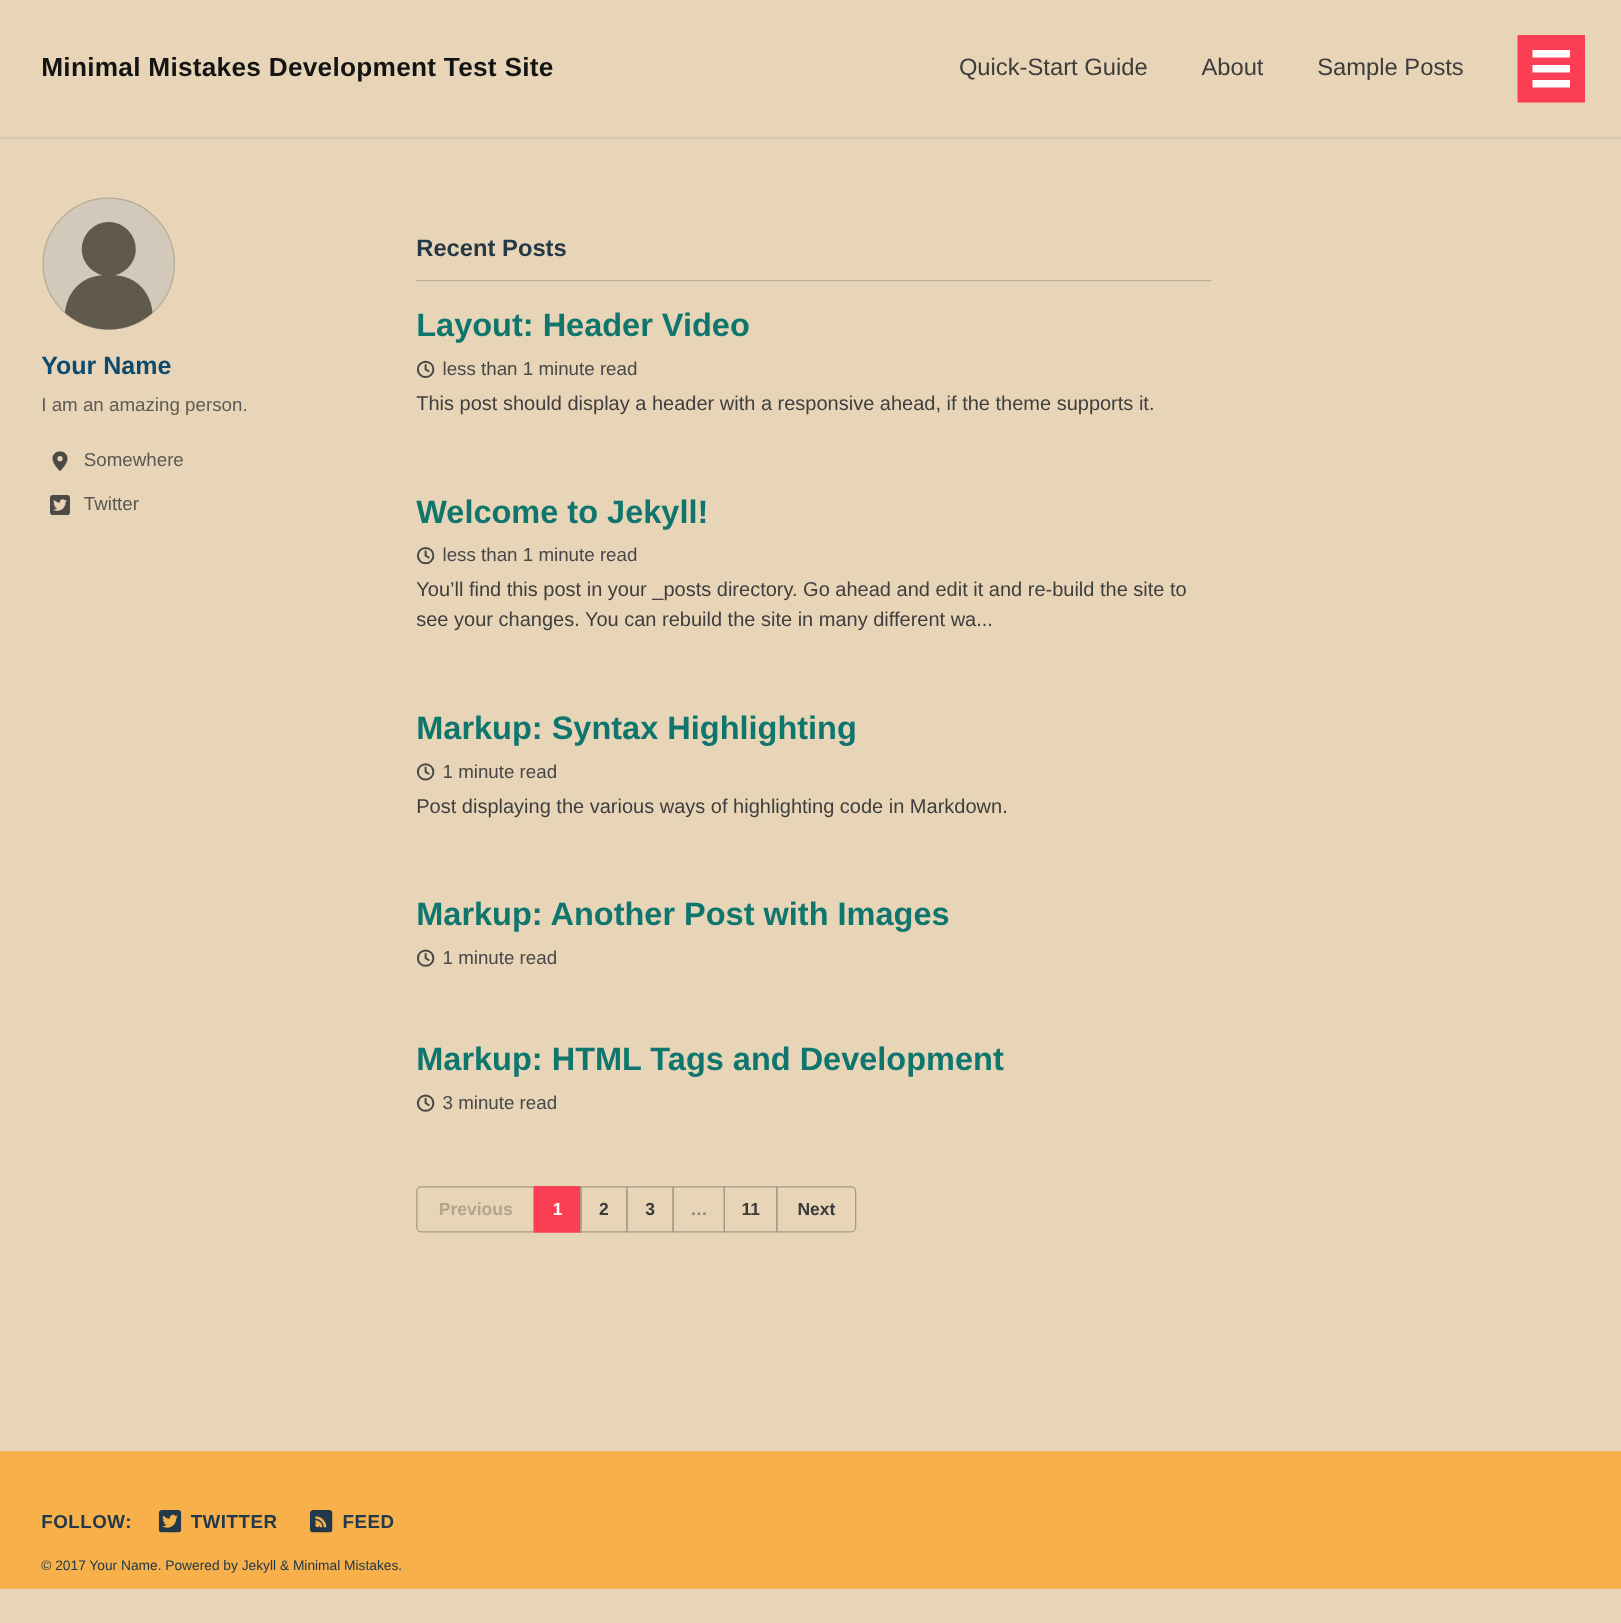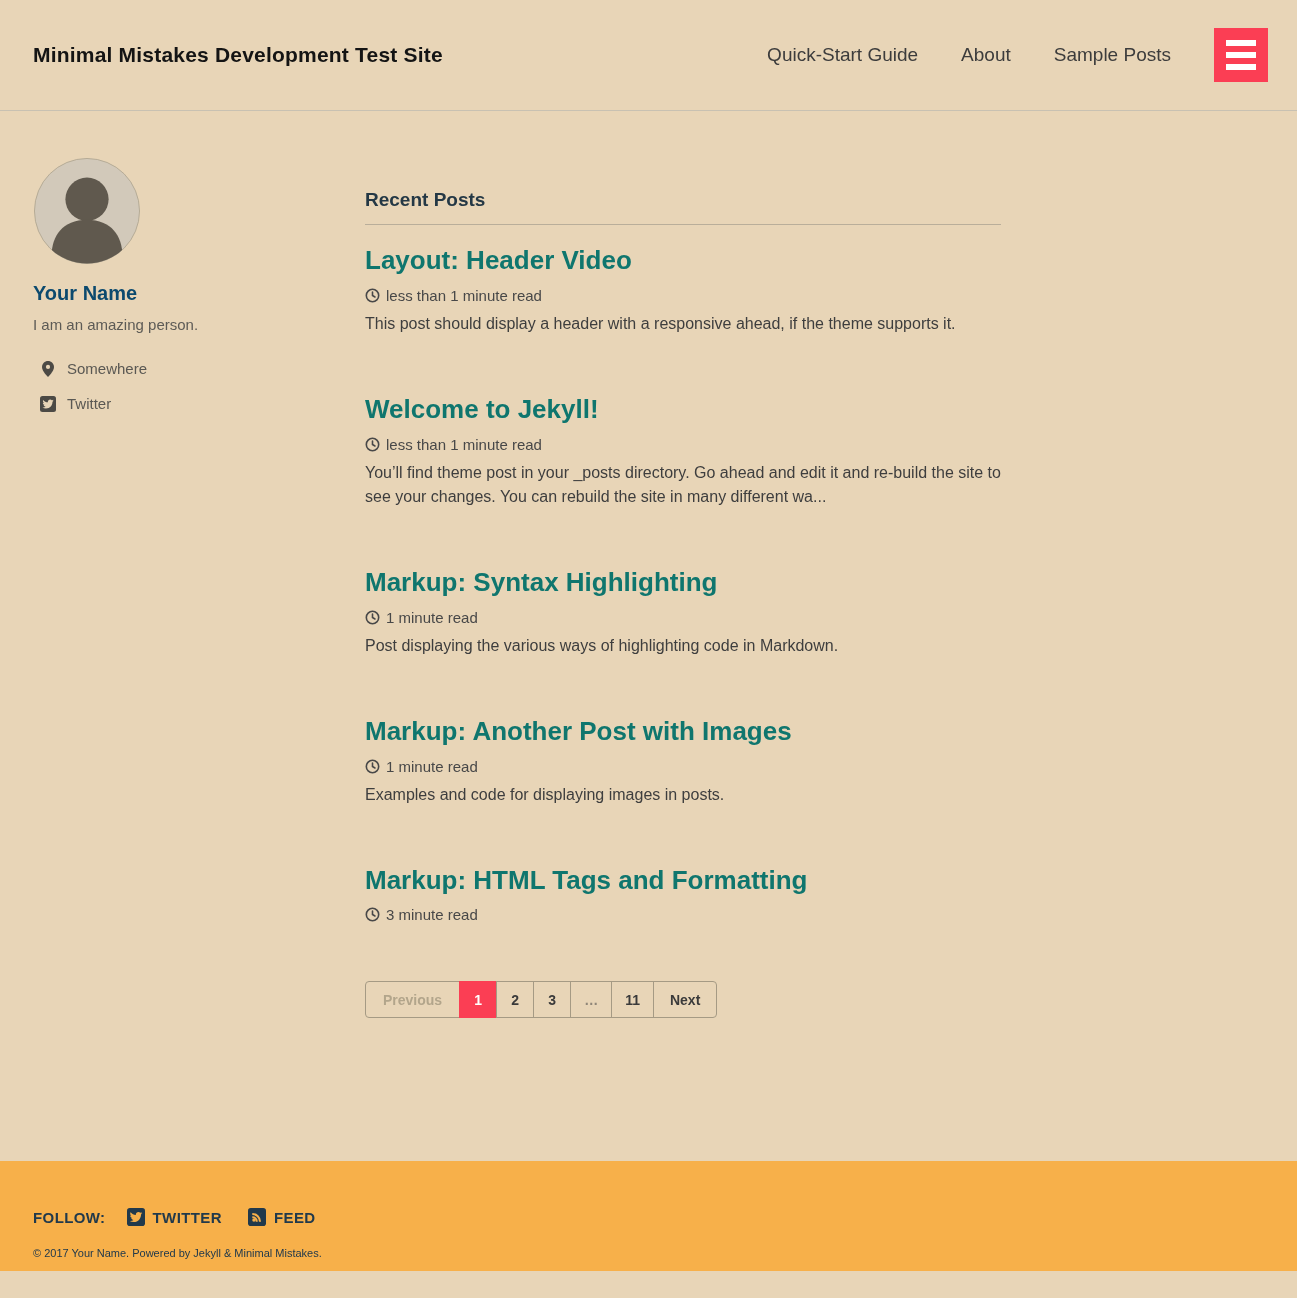--- a/index.html
+++ b/index.html
@@ -56,21 +56,21 @@
   .author-links { margin-top:27px; }
   .author-link {
     display:flex; align-items:center;
     margin-bottom:18px; padding-left:7px;
     font-size:15px; color:#5a5853;
   }
   .author-link .ic { width:16px; height:16px; margin-right:11px; color:#4c4a45; flex:none; display:flex; }
   .author-link .ic svg { width:100%; height:100%; }
 
   
-  .main { width:636px; padding-top:32px;margin-left:32px; }
+  .main { width:636px; padding-top:32px; }
   .archive-title {
     font-size:19px; font-weight:700; color:#243845;
     padding-bottom:13px;
     border-bottom:1px solid #b9ae9a;
   }
   .post { margin-top:21px; margin-bottom:58px; }
   .post-title { font-size:26px; font-weight:700; color:#0f766e; cursor:pointer; line-height:1.15; }
   .post-meta {
     margin-top:11px; font-size:15px; color:#484848;
     display:flex; align-items:center;
@@ -183,21 +183,21 @@
       <h1 class="post-title">Welcome to Jekyll!</h1>
       <div class="post-meta">
         <span class="ic">
           <svg viewBox="0 0 16 16" fill="none">
               <circle cx="8" cy="8" r="6.6" stroke="currentColor" stroke-width="1.7"></circle>
               <path d="M8 4.3V8l2.6 1.6" stroke="currentColor" stroke-width="1.7" stroke-linecap="round"></path>
             </svg>
         </span>
         <span>less than 1 minute read</span>
       </div>
-      <p class="post-excerpt">You’ll find theme post in your _posts directory. Go ahead and edit it and re-build the site to see your changes. You can rebuild the site in many different wa...</p>
+      <p class="post-excerpt">You’ll find this post in your _posts directory. Go ahead and edit it and re-build the site to see your changes. You can rebuild the site in many different wa...</p>
     </article>
 
     <article class="post">
       <h1 class="post-title">Markup: Syntax Highlighting</h1>
       <div class="post-meta">
         <span class="ic">
           <svg viewBox="0 0 16 16" fill="none">
               <circle cx="8" cy="8" r="6.6" stroke="currentColor" stroke-width="1.7"></circle>
               <path d="M8 4.3V8l2.6 1.6" stroke="currentColor" stroke-width="1.7" stroke-linecap="round"></path>
             </svg>
@@ -211,25 +211,24 @@
       <h1 class="post-title">Markup: Another Post with Images</h1>
       <div class="post-meta">
         <span class="ic">
           <svg viewBox="0 0 16 16" fill="none">
               <circle cx="8" cy="8" r="6.6" stroke="currentColor" stroke-width="1.7"></circle>
               <path d="M8 4.3V8l2.6 1.6" stroke="currentColor" stroke-width="1.7" stroke-linecap="round"></path>
             </svg>
         </span>
         <span>1 minute read</span>
       </div>
-      <p class="post-excerpt">Examples and code for displaying images in posts.</p>
-    </article>
-
-    <article class="post">
-      <h1 class="post-title">Markup: HTML Tags and Formatting</h1>
+    </article>
+
+    <article class="post">
+      <h1 class="post-title">Markup: HTML Tags and Development</h1>
       <div class="post-meta">
         <span class="ic">
           <svg viewBox="0 0 16 16" fill="none">
               <circle cx="8" cy="8" r="6.6" stroke="currentColor" stroke-width="1.7"></circle>
               <path d="M8 4.3V8l2.6 1.6" stroke="currentColor" stroke-width="1.7" stroke-linecap="round"></path>
             </svg>
         </span>
         <span>3 minute read</span>
       </div>
     </article>

